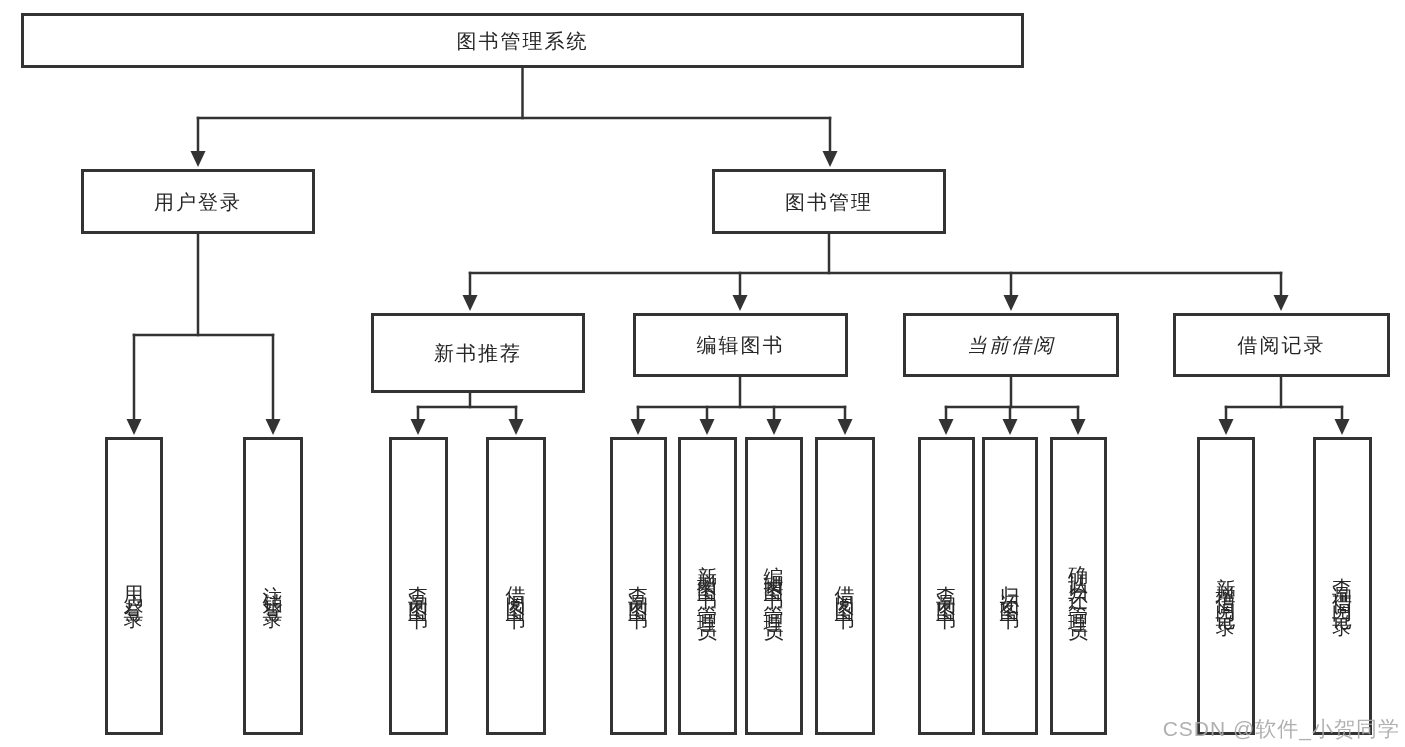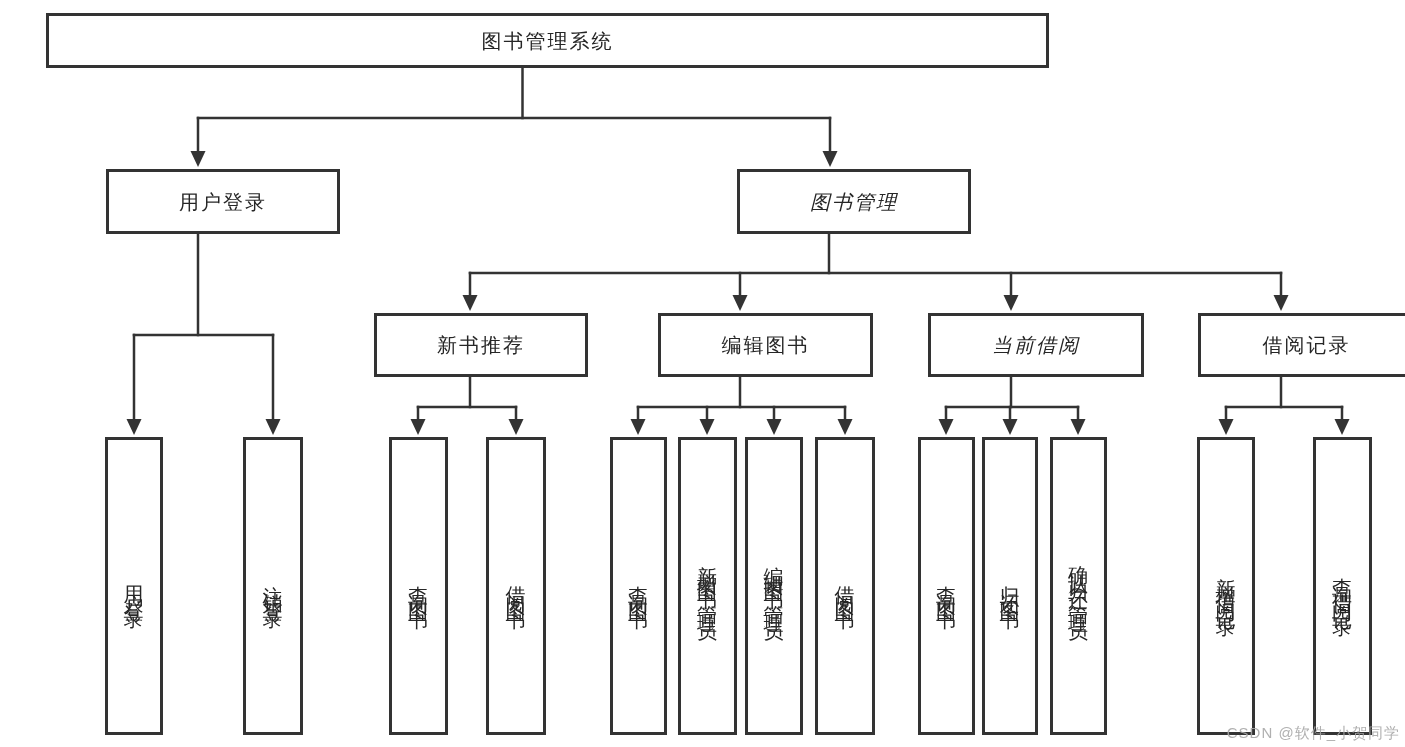--- a/index.html
+++ b/index.html
@@ -24,21 +24,20 @@
     background:#fff;
     display:flex;
     align-items:center;
     justify-content:center;
     text-align:center;
     line-height:1;
   }
   .h-node{
     font-size:20px;
     letter-spacing:2px;
-    margin-left:25px;
   }
   .leaf{
     writing-mode:vertical-rl;
     font-size:20px;
     letter-spacing:8px;
     top:437px;
     height:298px;
   }
   #connectors{
     position:absolute;
@@ -50,21 +49,21 @@
     stroke-width:2.5;
     stroke-linecap:square;
   }
   #connectors polygon{
     fill:var(--line);
   }
   .watermark{
     position:absolute;
     right:5px;
     bottom:4px;
-    font-size:15px;
+    font-size:21px;
     color:var(--watermark);
     letter-spacing:1px;
     white-space:nowrap;
     z-index:5;
     opacity:0.9;
   }
 </style>
 </head>
 <body>
 
@@ -128,23 +127,23 @@
     <line x1="1226" y1="407" x2="1342" y2="407"></line>
     <line x1="1226" y1="407" x2="1226" y2="421"></line>
     <polygon points="1218.5,419 1233.5,419 1226,435"></polygon>
     <line x1="1342" y1="407" x2="1342" y2="421"></line>
     <polygon points="1334.5,419 1349.5,419 1342,435"></polygon>
   </svg>
 
   <div class="node h-node" style="left:21px;top:13px;width:1003px;height:55px;">图书管理系统</div>
 
   <div class="node h-node" style="left:81px;top:169px;width:234px;height:65px;">用户登录</div>
-  <div class="node h-node" style="left:712px;top:169px;width:234px;height:65px;font-style:italic;">图书管理</div>
+  <div class="node h-node" style="left:712px;top:169px;width:234px;height:65px;">图书管理</div>
 
-  <div class="node h-node" style="left:349px;top:313px;width:214px;height:64px;">新书推荐</div>
+  <div class="node h-node" style="left:371px;top:313px;width:214px;height:80px;">新书推荐</div>
   <div class="node h-node" style="left:633px;top:313px;width:215px;height:64px;">编辑图书</div>
   <div class="node h-node" style="left:903px;top:313px;width:216px;height:64px;font-style:italic;">当前借阅</div>
   <div class="node h-node" style="left:1173px;top:313px;width:217px;height:64px;">借阅记录</div>
 
   <div class="node leaf" style="left:105px;width:58px;">用户登录</div>
   <div class="node leaf" style="left:243px;width:60px;">注销登录</div>
 
   <div class="node leaf" style="left:389px;width:59px;">查询图书</div>
   <div class="node leaf" style="left:486px;width:60px;">借阅图书</div>
 

